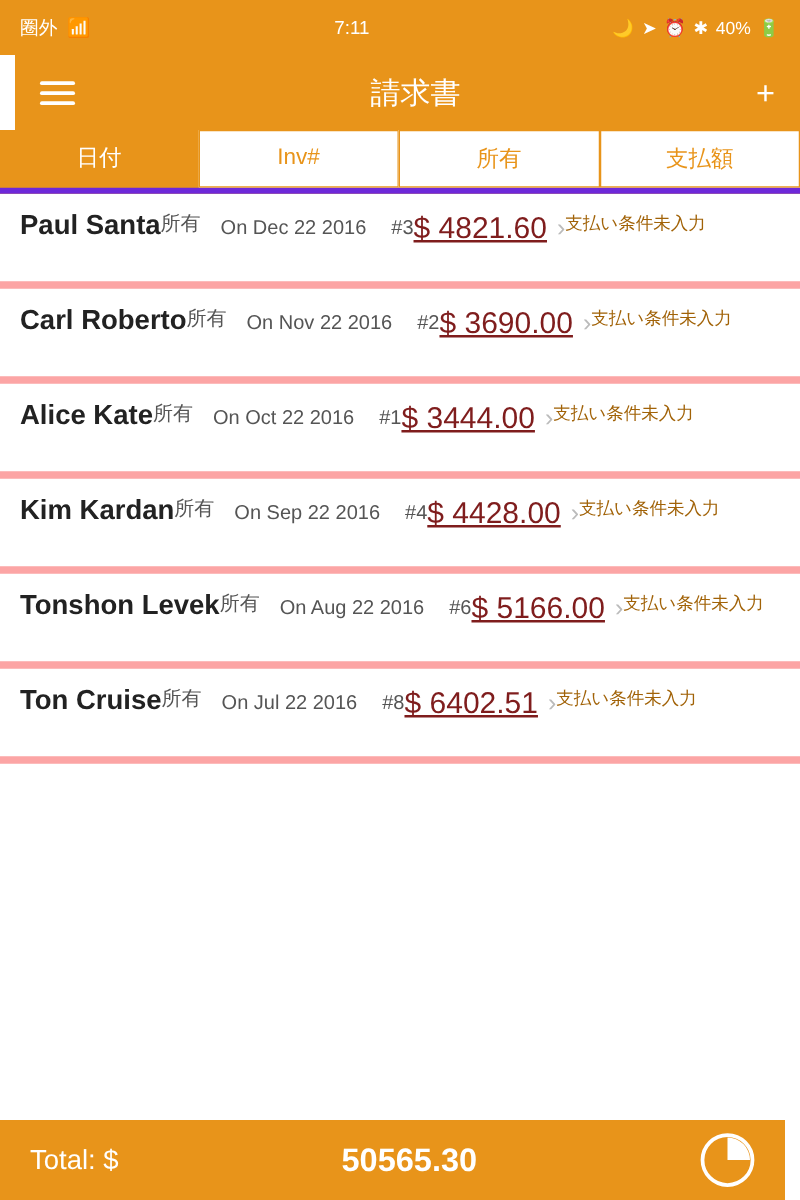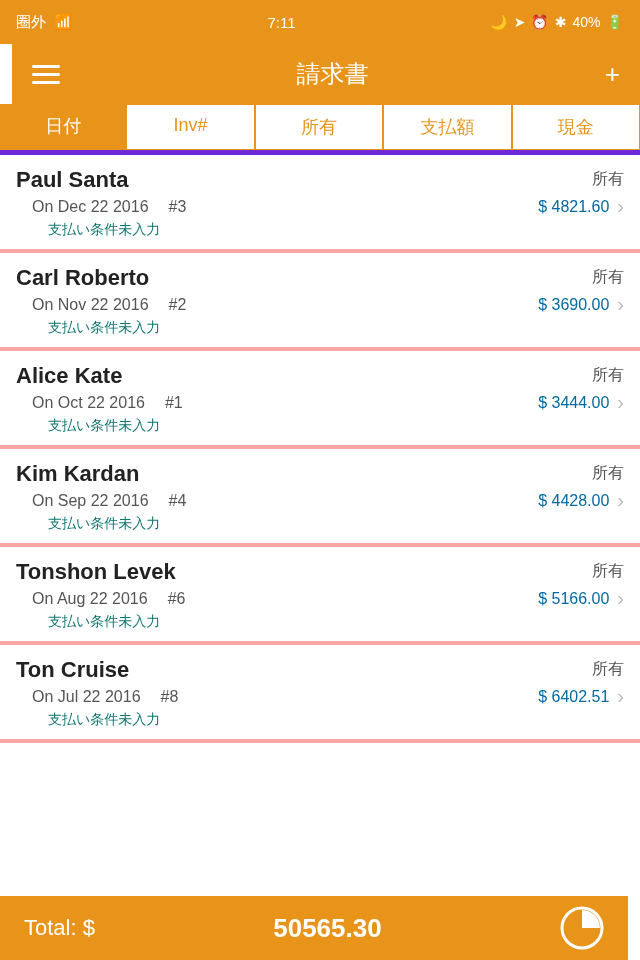--- a/index.html
+++ b/index.html
@@ -78,24 +78,23 @@
       cursor: pointer;
       border: 1px solid #E8941A;
     }
     .tab.active {
       background: #E8941A;
       color: white;
       border: none;
     }
 
     .list-item {
-      border-bottom: 4px solid #fca5a5;
-      padding: 12px 16px 10px 16px;
-      display: flex;
-      flex-direction: column;
+      border-bottom: 6px solid #fca5a5;
+      padding: 12px 16px 28px 16px;
+      display: flex;
       position: relative;
     }
 
     .item-top-row {
       display: flex;
       justify-content: space-between;
       align-items: flex-start;
     }
 
     .item-name {
@@ -134,35 +133,35 @@
       color: #555;
     }
 
     .item-amount-row {
       display: flex;
       align-items: center;
       gap: 8px;
     }
 
     .item-amount {
-      font-size: 16px;
-      color: #0369a1;
+      font-size: 24px;
+      color: #7f1d1d;
       font-weight: 400;
+      text-decoration: underline;
     }
 
     .chevron {
       font-size: 20px;
       color: #bbb;
     }
 
     .item-condition {
       font-size: 14px;
-      color: #0f766e;
+      color: #a16207;
       margin-top: 3px;
-      margin-left: 32px;
     }
 
     
     .footer {
       background: #E8941A;
       height: 64px;
       display: flex;
       align-items: center;
       justify-content: space-between;
       padding: 0 24px;
@@ -223,21 +222,20 @@
   </div>
   <span class="header-title">請求書</span>
   <span class="header-icon">+</span>
 </div>
 
 <div class="tab-bar">
   <div class="tab active">日付</div>
   <div class="tab">Inv#</div>
   <div class="tab">所有</div>
   <div class="tab">支払額</div>
-  <div class="tab">現金</div>
 </div>
 
 <div class="content-area">
 <div class="list-item">
       <div class="item-top-row">
         <span class="item-name">Paul Santa</span>
         <span class="item-status">所有</span>
       </div>
       <div class="item-mid-row">
         <div class="item-date-inv">

